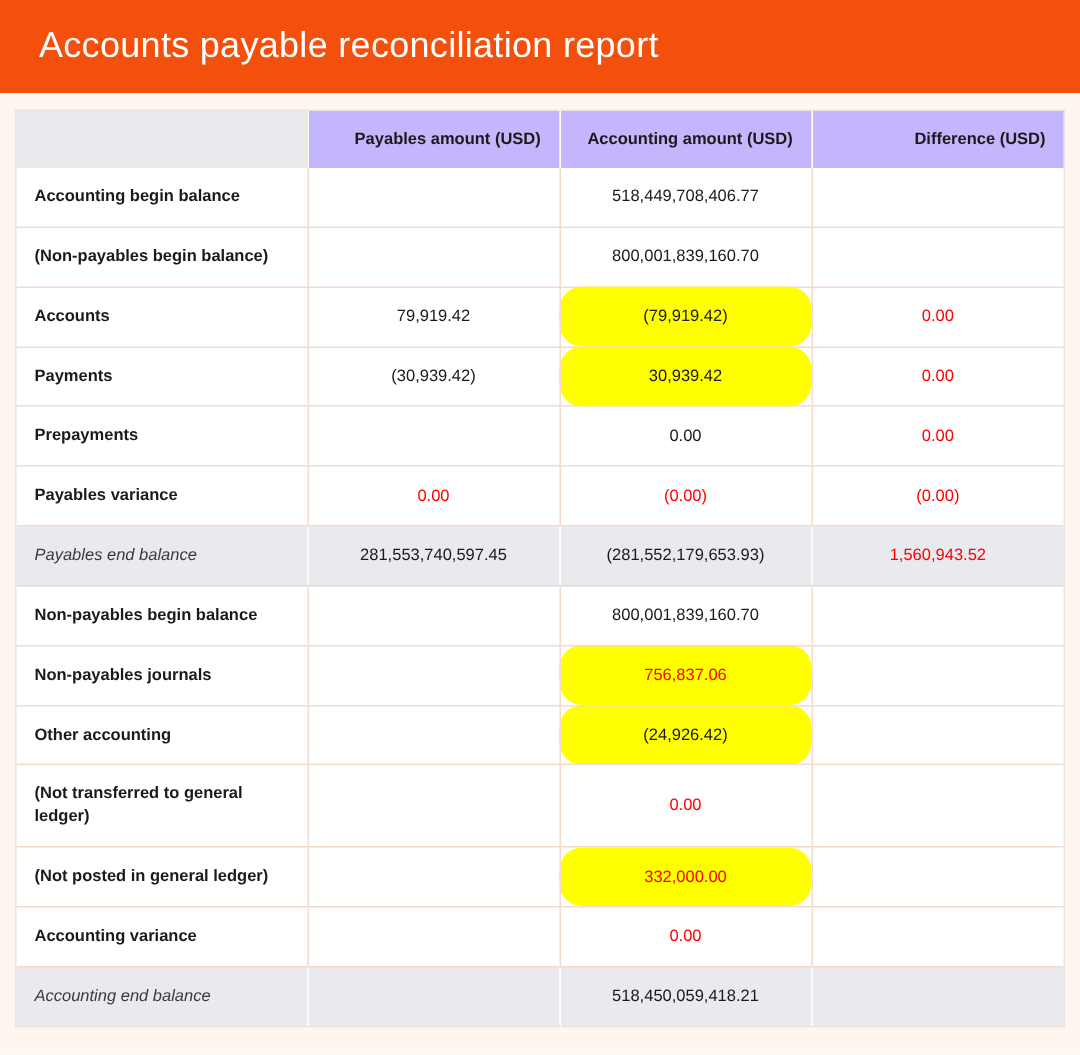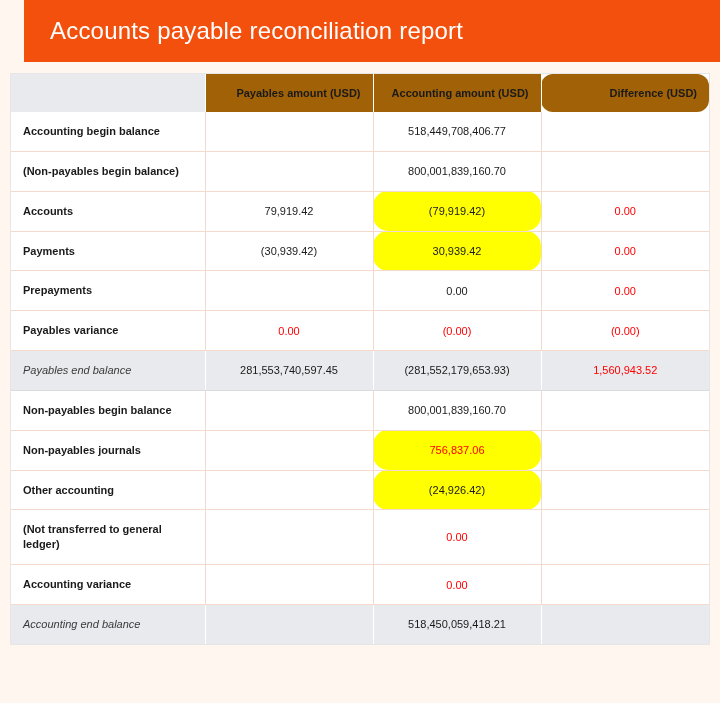--- a/index.html
+++ b/index.html
@@ -20,21 +20,20 @@
     background: #fff6f0;
     box-sizing: border-box;
   }
   .header-bar {
     background: #f3500d;
     height: 62px;
     display: flex;
     align-items: center;
     padding-left: 26px;
     box-sizing: border-box;
-    margin-left: 24px;
   }
   .header-title {
     color: #ffffff;
     font-size: 24px;
     font-weight: 400;
     letter-spacing: 0.2px;
     white-space: nowrap;
   }
   .table-wrap {
     margin: 11px 10px 0 10px;
@@ -47,35 +46,35 @@
     border-collapse: collapse;
     table-layout: fixed;
     font-size: 11px;
   }
   table.apr col.c0 { width: 194px; }
   table.apr col.c1 { width: 168px; }
   table.apr col.c2 { width: 168px; }
   table.apr col.c3 { width: 168px; }
 
   thead th {
-    background: #a16207;
+    background: #c4b5fd;
     color: #1a1a1a;
     font-size: 11px;
     font-weight: bold;
     text-align: right;
     padding: 12px 12px;
     border-right: 1px solid #ffffff;
     vertical-align: middle;
     height: 38px;
     box-sizing: border-box;
   }
   thead th.blank {
     background: #e9eaee;
   }
-  thead th:last-child { border-right: none; border-radius: 12px; }
+  thead th:last-child { border-right: none; }
 
   tbody td {
     border-bottom: 1px solid #f4d9cd;
     border-right: 1px solid #f4d9cd;
     padding: 12px 12px;
     height: 38px;
     box-sizing: border-box;
     vertical-align: middle;
     color: #1a1a1a;
   }
@@ -199,20 +198,26 @@
             <td class="num hl">(24,926.42)</td>
             <td class="num"></td>
           </tr>
           <tr>
             <td class="label">(Not transferred to general ledger)</td>
             <td class="num"></td>
             <td class="num red">0.00</td>
             <td class="num"></td>
           </tr>
           <tr>
+            <td class="label">(Not posted in general ledger)</td>
+            <td class="num"></td>
+            <td class="num hl red">332,000.00</td>
+            <td class="num"></td>
+          </tr>
+          <tr>
             <td class="label">Accounting variance</td>
             <td class="num"></td>
             <td class="num red">0.00</td>
             <td class="num"></td>
           </tr>
           <tr class="summary">
             <td class="label">Accounting end balance</td>
             <td class="num"></td>
             <td class="num">518,450,059,418.21</td>
             <td class="num"></td>

